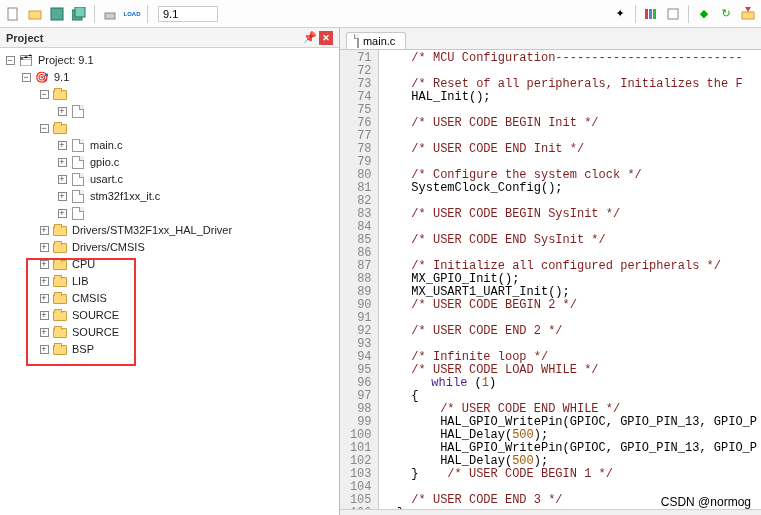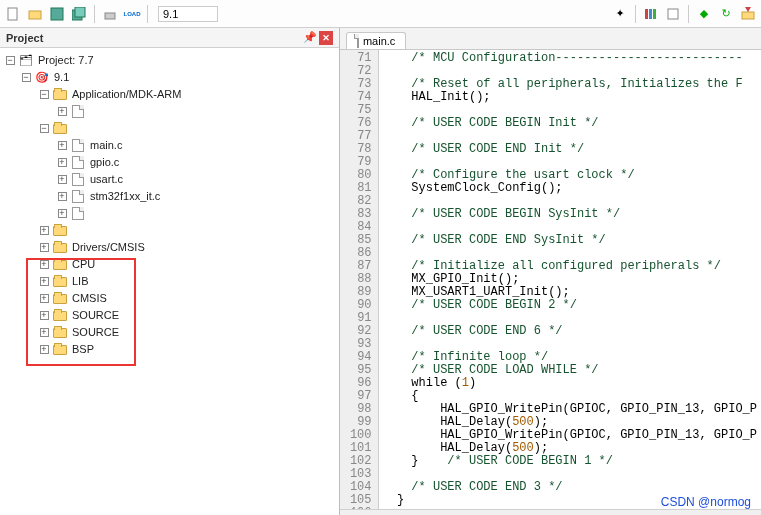--- a/index.html
+++ b/index.html
@@ -23,24 +23,24 @@
 .fileic { width:12px; height:13px; background:#fff; border:1px solid #999; position:relative; }
 .fileic::before { content:""; position:absolute; right:-1px; top:-1px; width:4px; height:4px; background:#eee; border-left:1px solid #999; border-bottom:1px solid #999; }
 .nlabel { color: #222; padding-left: 2px; }
 .redbox { position:absolute; border:2px solid #e33; }
 .right { flex: 1; display: flex; flex-direction: column; background: #fff; }
 .tabbar { height: 22px; background: #f3f3f3; border-bottom: 1px solid #c8c8c8; display:flex; align-items:flex-end; padding-left: 6px; }
 .tab { background:#fff; border:1px solid #c8c8c8; border-bottom:none; padding:2px 10px; font-size:11px; display:flex; align-items:center; gap:4px; border-radius:3px 3px 0 0; }
 .code { flex:1; display:flex; overflow:hidden; font-family: Consolas, "Courier New", monospace; font-size: 12px; line-height: 13px; }
 .gutter { background:#efefef; border-right:1px solid #ccc; color:#888; text-align:right; padding: 2px 6px 2px 10px; user-select:none; white-space:pre; }
 .src { flex:1; padding: 2px 4px; white-space: pre; overflow:hidden; color:#000; }
-.c-com { color: #14532d; text-align: center; }
-.c-kw  { color: #000000; }
+.c-com { color: #7f1d1d; text-align: center; }
+.c-kw  { color: #4c1d95; margin-left: 20px; }
 .c-num { color: #a05a00; }
-.watermark { position:absolute; right:10px; bottom:6px; color:#1d4ed8; font-size:12px; font-family: sans-serif; pointer-events:none; }
+.watermark { position:absolute; right:10px; bottom:6px; color:#000000; font-size:12px; font-family: sans-serif; pointer-events:none; }
 .statusstrip { height:6px; background:#f0f0f0; border-top:1px solid #d0d0d0; }
 </style>
 </head>
 <body>
 
 <div class="toolbar">
   <span class="tb-btn">
       <svg width="14" height="14">
         <rect x="2" y="1" width="9" height="12" fill="#fff" stroke="#888"></rect>
       </svg>
@@ -102,33 +102,32 @@
     <div class="panel-header">
       <span>Project</span>
       <span class="spacer"></span>
       <span class="hbtn">📌</span>
       <span class="hbtn" style="background:#d44;color:#fff;font-size:9px;line-height:14px;">✕</span>
     </div>
     <div class="tree">
       <div class="node" style="padding-left:2px">
           <span class="twist"><span class="twistbox">−</span></span>
           <span class="ticon">🗂</span>
-          <span class="nlabel">Project: 7.7</span>
+          <span class="nlabel">Project: 9.1</span>
         </div>
       <div class="node" style="padding-left:18px">
           <span class="twist"><span class="twistbox">−</span></span>
           <span class="ticon">🎯</span>
           <span class="nlabel">9.1</span>
         </div>
       <div class="node" style="padding-left:36px">
           <span class="twist"><span class="twistbox">−</span></span>
           <span class="ticon">
             <span class="folder"></span>
           </span>
-          <span class="nlabel">Application/MDK-ARM</span>
         </div>
       <div class="node" style="padding-left:54px">
           <span class="twist"><span class="twistbox">+</span></span>
           <span class="ticon">
             <span class="fileic"></span>
           </span>
         </div>
       <div class="node" style="padding-left:36px">
           <span class="twist"><span class="twistbox">−</span></span>
           <span class="ticon">
@@ -167,20 +166,21 @@
           <span class="twist"><span class="twistbox">+</span></span>
           <span class="ticon">
             <span class="fileic"></span>
           </span>
         </div>
       <div class="node" style="padding-left:36px">
           <span class="twist"><span class="twistbox">+</span></span>
           <span class="ticon">
             <span class="folder"></span>
           </span>
+          <span class="nlabel">Drivers/STM32F1xx_HAL_Driver</span>
         </div>
       <div class="node" style="padding-left:36px">
           <span class="twist"><span class="twistbox">+</span></span>
           <span class="ticon">
             <span class="folder"></span>
           </span>
           <span class="nlabel">Drivers/CMSIS</span>
         </div>
       <div class="node" style="padding-left:36px">
           <span class="twist"><span class="twistbox">+</span></span>
@@ -276,38 +276,39 @@
 </div>
       <div class="src" id="src">    <span class="c-com">/* MCU Configuration--------------------------</span>
 
     <span class="c-com">/* Reset of all peripherals, Initializes the F</span>
     HAL_Init();
 
     <span class="c-com">/* USER CODE BEGIN Init */</span>
 
     <span class="c-com">/* USER CODE END Init */</span>
 
-    <span class="c-com">/* Configure the usart clock */</span>
+    <span class="c-com">/* Configure the system clock */</span>
     SystemClock_Config();
 
     <span class="c-com">/* USER CODE BEGIN SysInit */</span>
 
     <span class="c-com">/* USER CODE END SysInit */</span>
 
     <span class="c-com">/* Initialize all configured peripherals */</span>
     MX_GPIO_Init();
     MX_USART1_UART_Init();
     <span class="c-com">/* USER CODE BEGIN 2 */</span>
 
-    <span class="c-com">/* USER CODE END 6 */</span>
+    <span class="c-com">/* USER CODE END 2 */</span>
 
     <span class="c-com">/* Infinite loop */</span>
     <span class="c-com">/* USER CODE LOAD WHILE */</span>
     <span class="c-kw">while</span> (<span class="c-num">1</span>)
     {
+        <span class="c-com">/* USER CODE END WHILE */</span>
         HAL_GPIO_WritePin(GPIOC, GPIO_PIN_13, GPIO_P
         HAL_Delay(<span class="c-num">500</span>);
         HAL_GPIO_WritePin(GPIOC, GPIO_PIN_13, GPIO_P
         HAL_Delay(<span class="c-num">500</span>);
     }    <span class="c-com">/* USER CODE BEGIN 1 */</span>
 
     <span class="c-com">/* USER CODE END 3 */</span>
   }
 
 </div>

